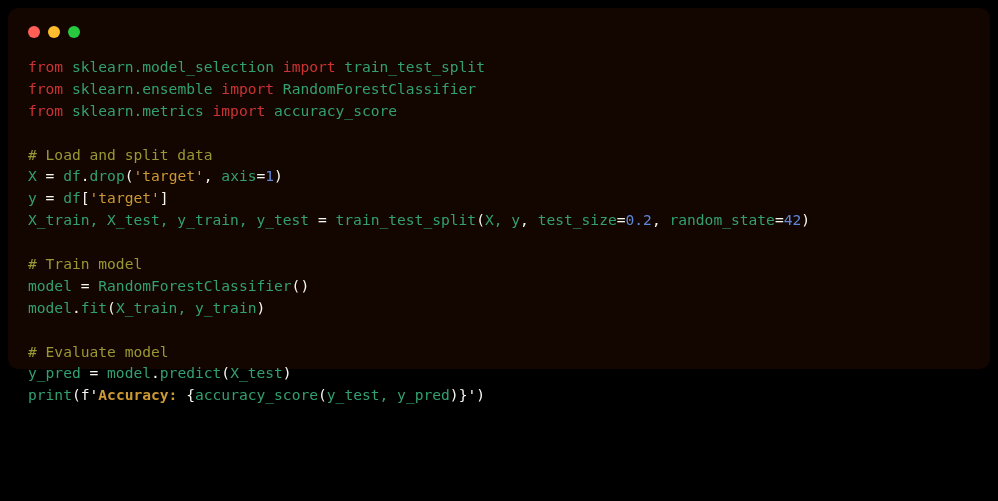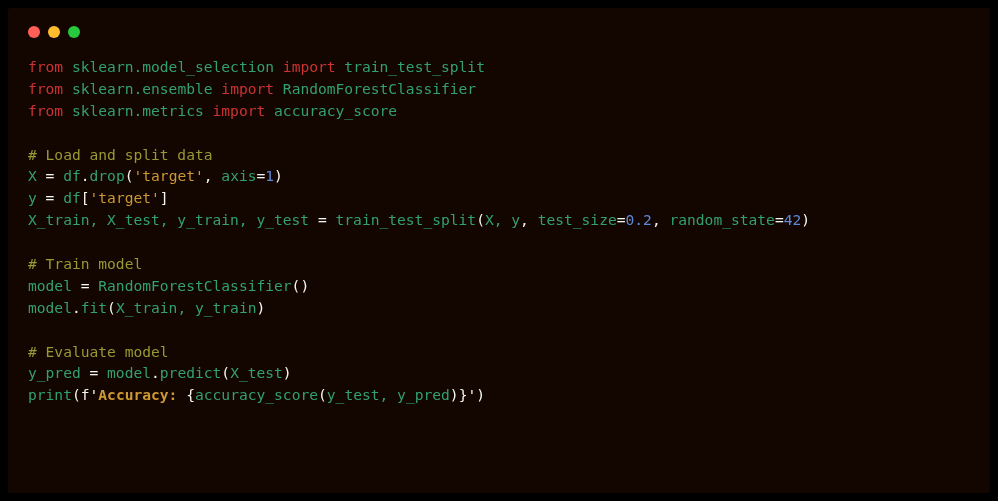--- a/index.html
+++ b/index.html
@@ -5,24 +5,24 @@
   * { margin: 0; padding: 0; box-sizing: border-box; }
   body {
     background: #000;
     width: 998px;
     height: 501px;
     overflow: hidden;
     font-family: "SF Mono", "Monaco", "Menlo", "Consolas", monospace;
   }
   .window {
     background: #130500;
-    border-radius: 2px;
+    border-radius: 10px;
     margin: 8px;
     width: 982px;
-    height: 485px;
+    height: 361px;
     padding: 18px 20px;
     position: relative;
   }
   .traffic-lights {
     display: flex;
     gap: 8px;
     margin-bottom: 18px;
   }
   .traffic-light {
     width: 12px;

